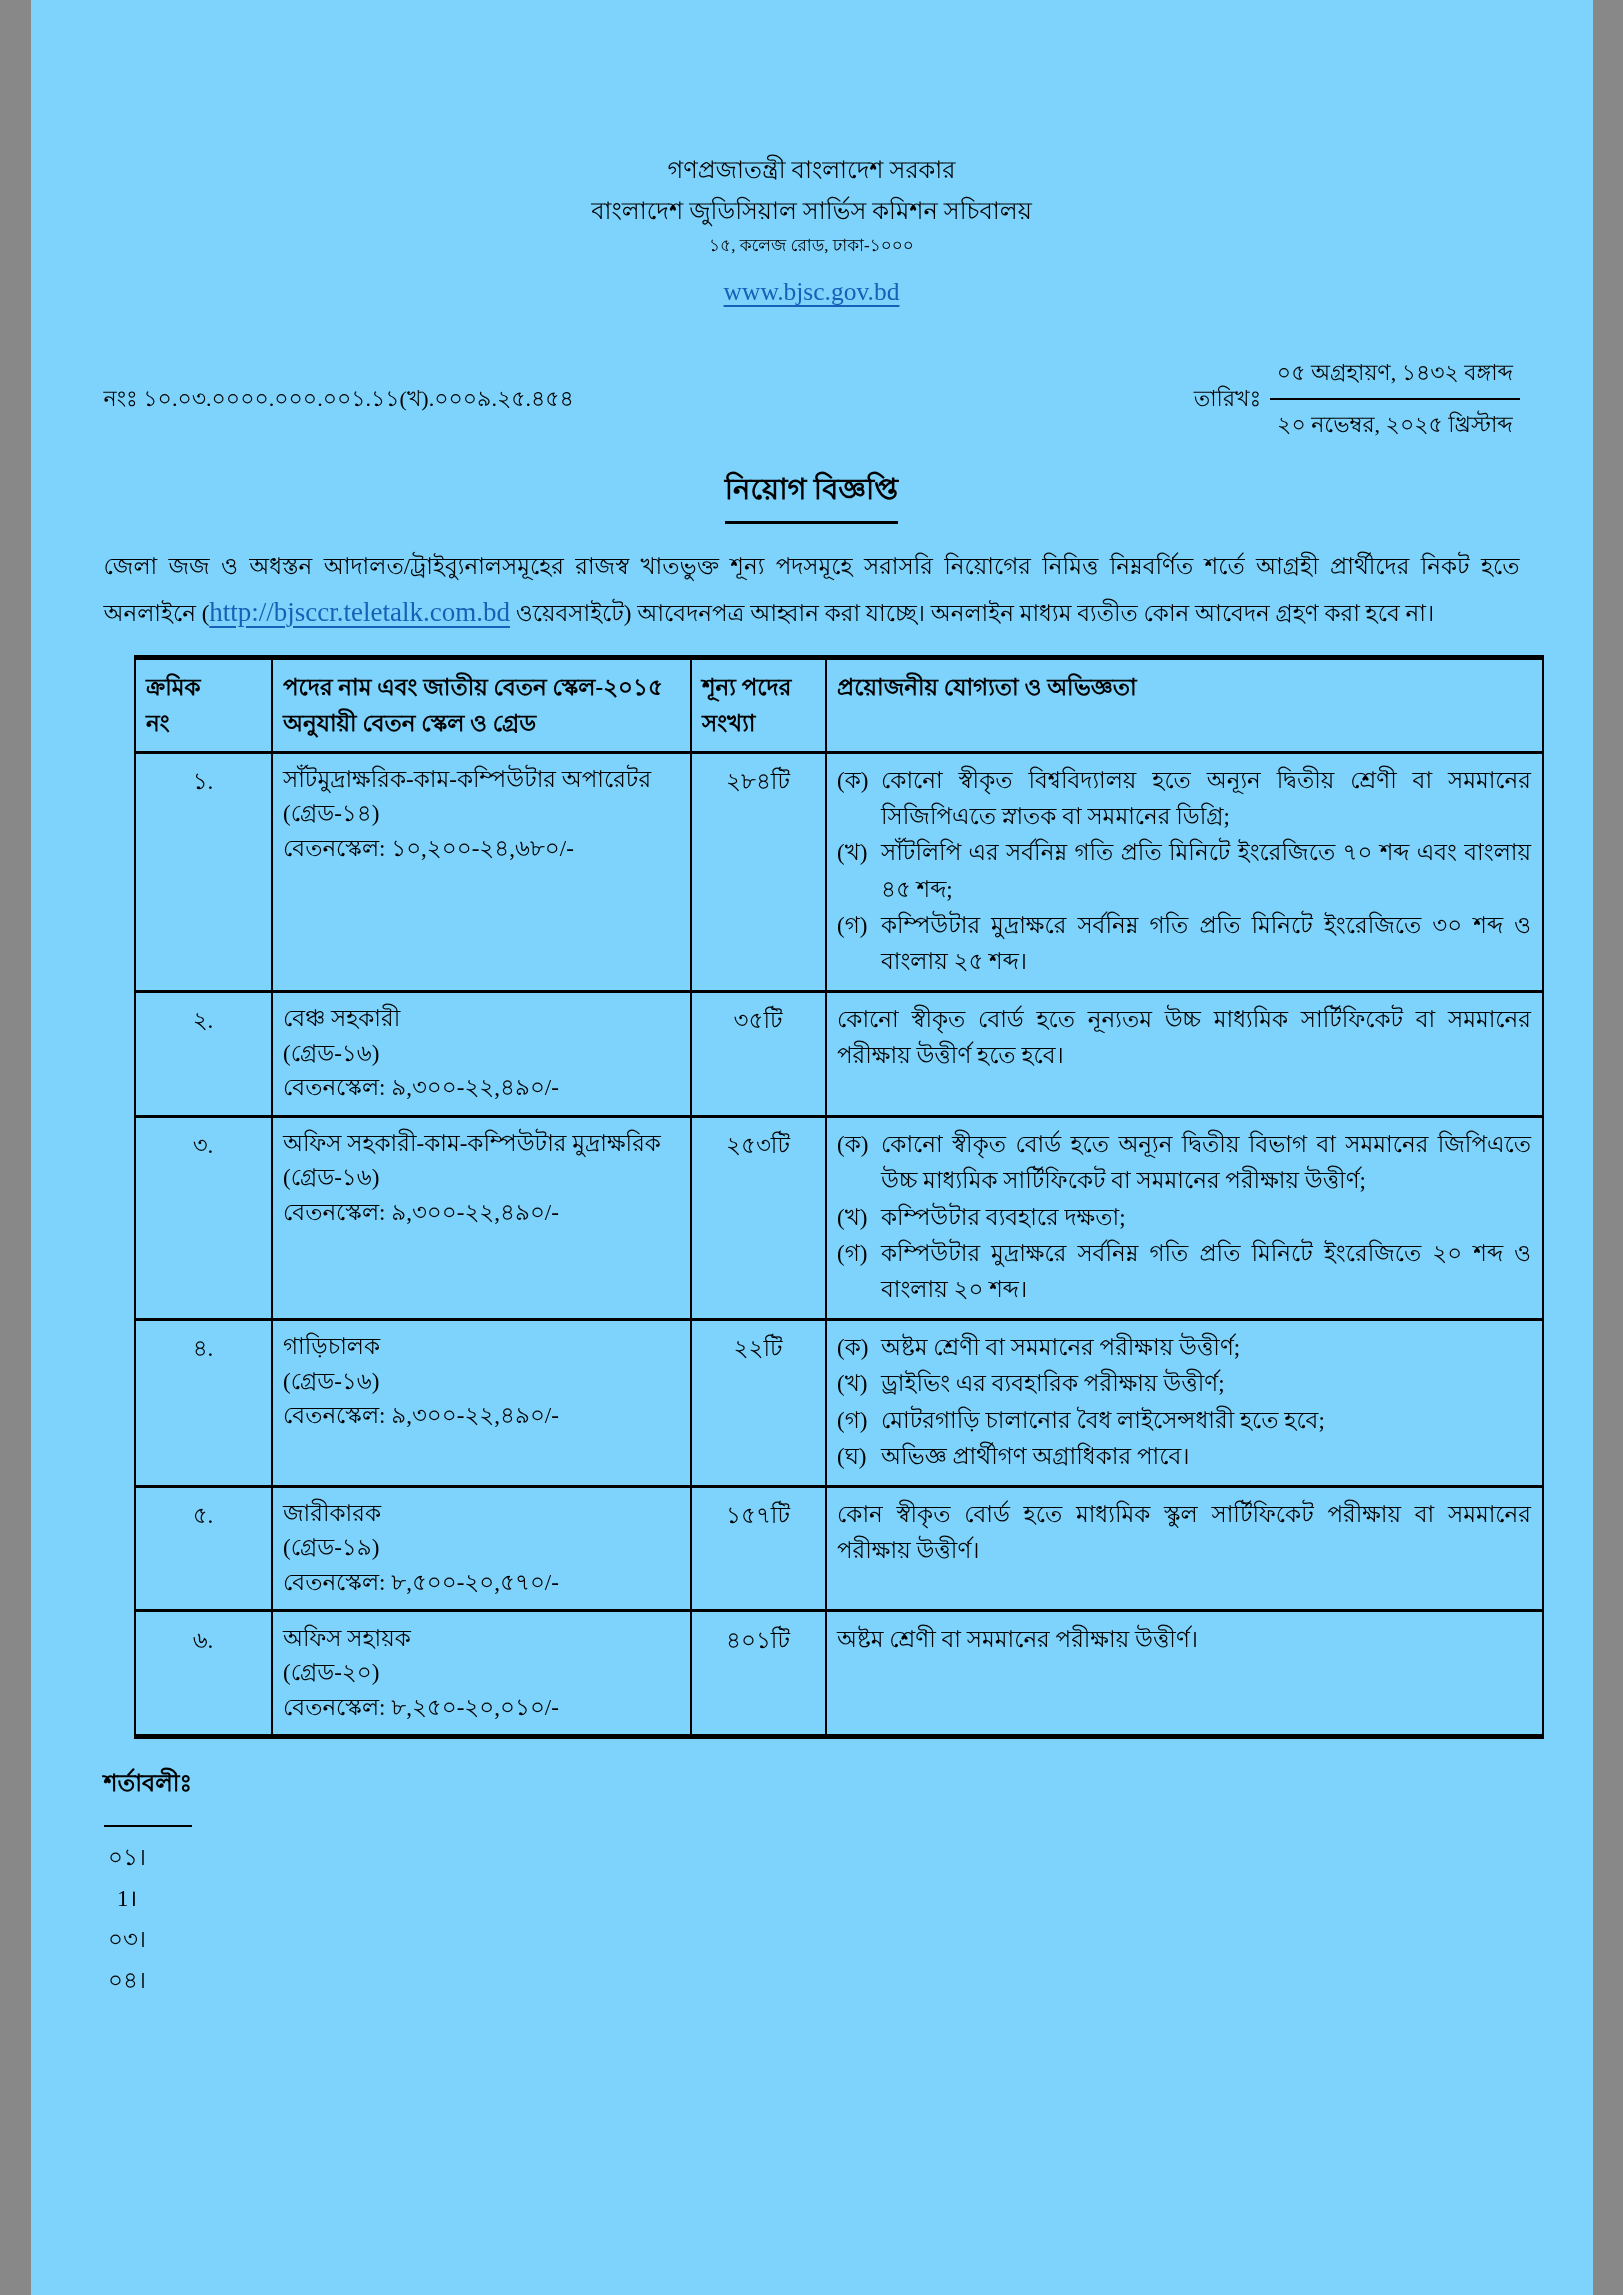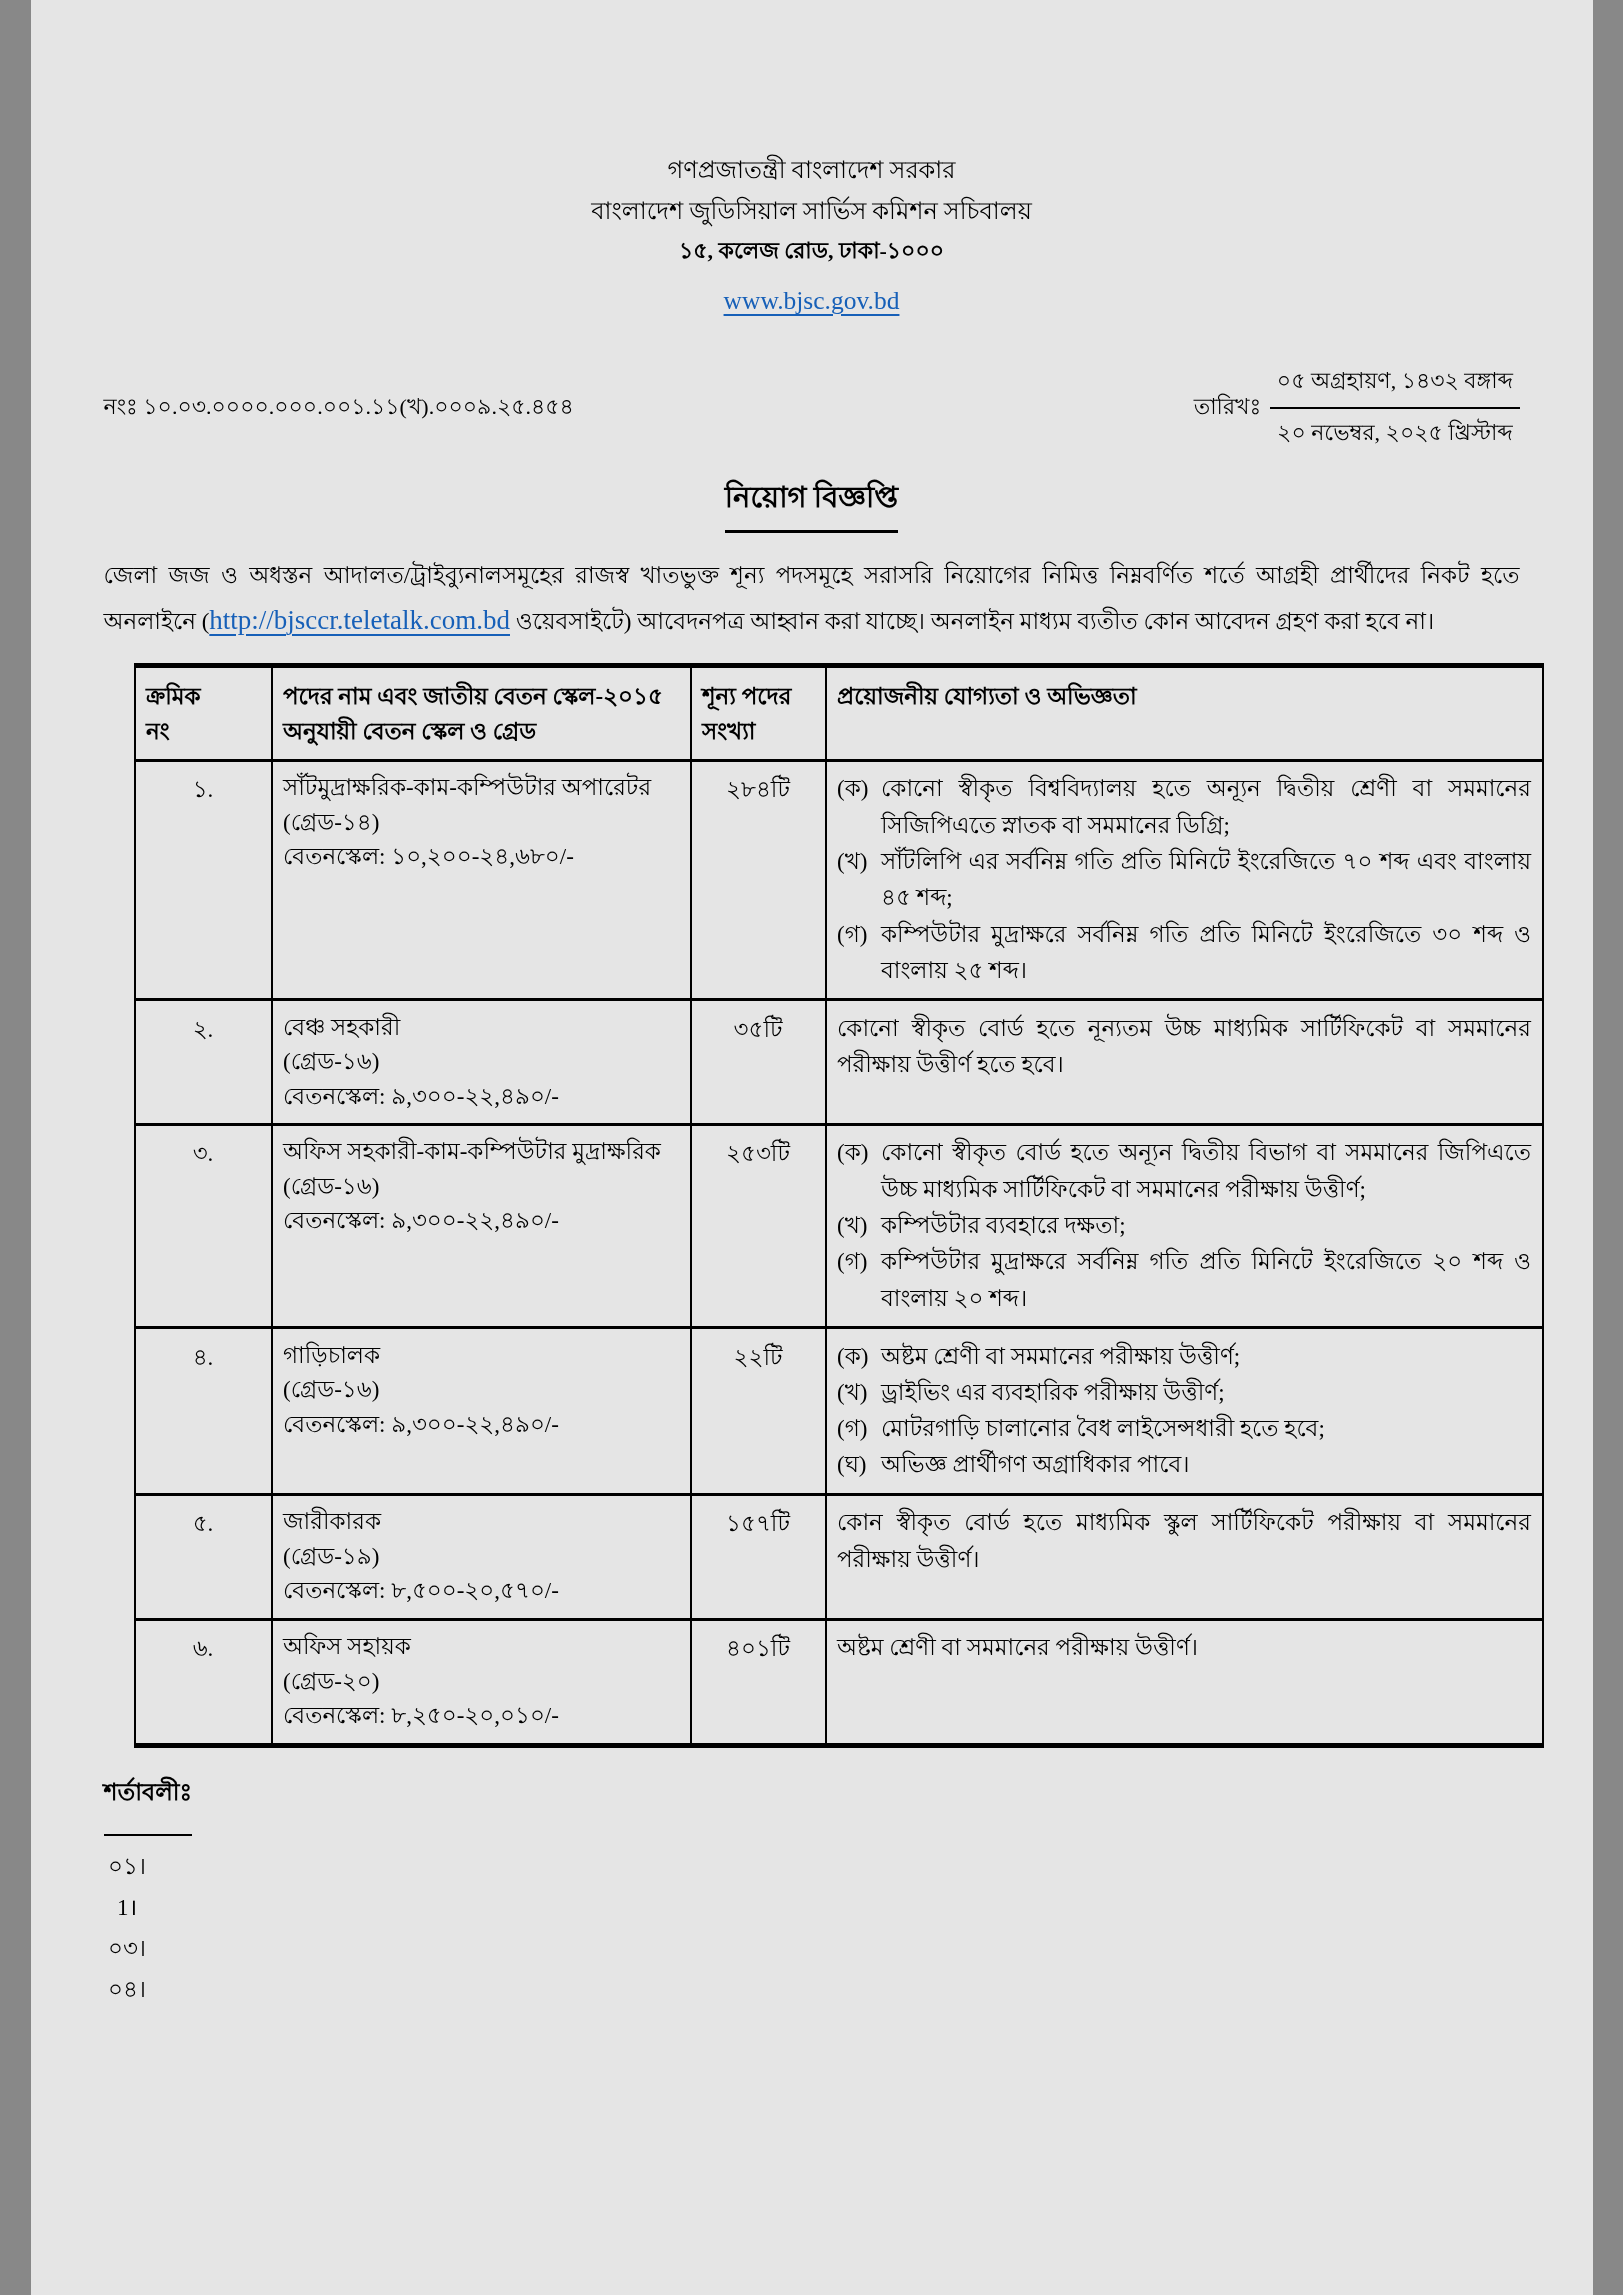--- a/index.html
+++ b/index.html
@@ -1,29 +1,29 @@
 <!DOCTYPE html>
 <html style="--link-blue: #1760b8;font-size:10.5px"><head>
 <meta charset="utf-8">
 <style>
   * { margin: 0; padding: 0; box-sizing: border-box; }
   html, body { background: #888; }
   body { font-family: "Liberation Serif", "DejaVu Serif", serif; color: #000; }
   .page {
     width: 1562px; height: 2295px;
-    background: #e5e5e5;
+    background: #7dd3fc;
     margin: 0 auto;
     padding: 150px 73px 26px 73px;
     overflow: hidden;
     position: relative;
   }
   
   .doc-header { text-align: center; line-height: 1.7; }
   .org-line { font-size: 24px; }
-  .org-addr { font-size: 22px; font-weight: bold; }
+  .org-addr { font-size: 17px; }
   .website { display: inline-block; margin-top: 10px; font-size: 25.5px; font-weight: normal;
              color: var(--link-blue, #1760b8); text-decoration: underline; text-decoration-thickness: 2px;
              text-underline-offset: 5.2px; cursor: pointer; }
   
   .meta-row { margin-top: 41px; display: flex; justify-content: space-between; align-items: center; }
   .memo { font-size: 22px; }
   .date-block { display: flex; align-items: center; gap: 9.2px; font-size: 22px; }
   .date-frac { display: inline-block; text-align: center; }
   .date-top { padding: 0 6.5px 6.5px 6.5px; border-bottom: 2px solid #000; }
   .date-bottom { padding: 6.5px 6.5px 0 6.5px; }

